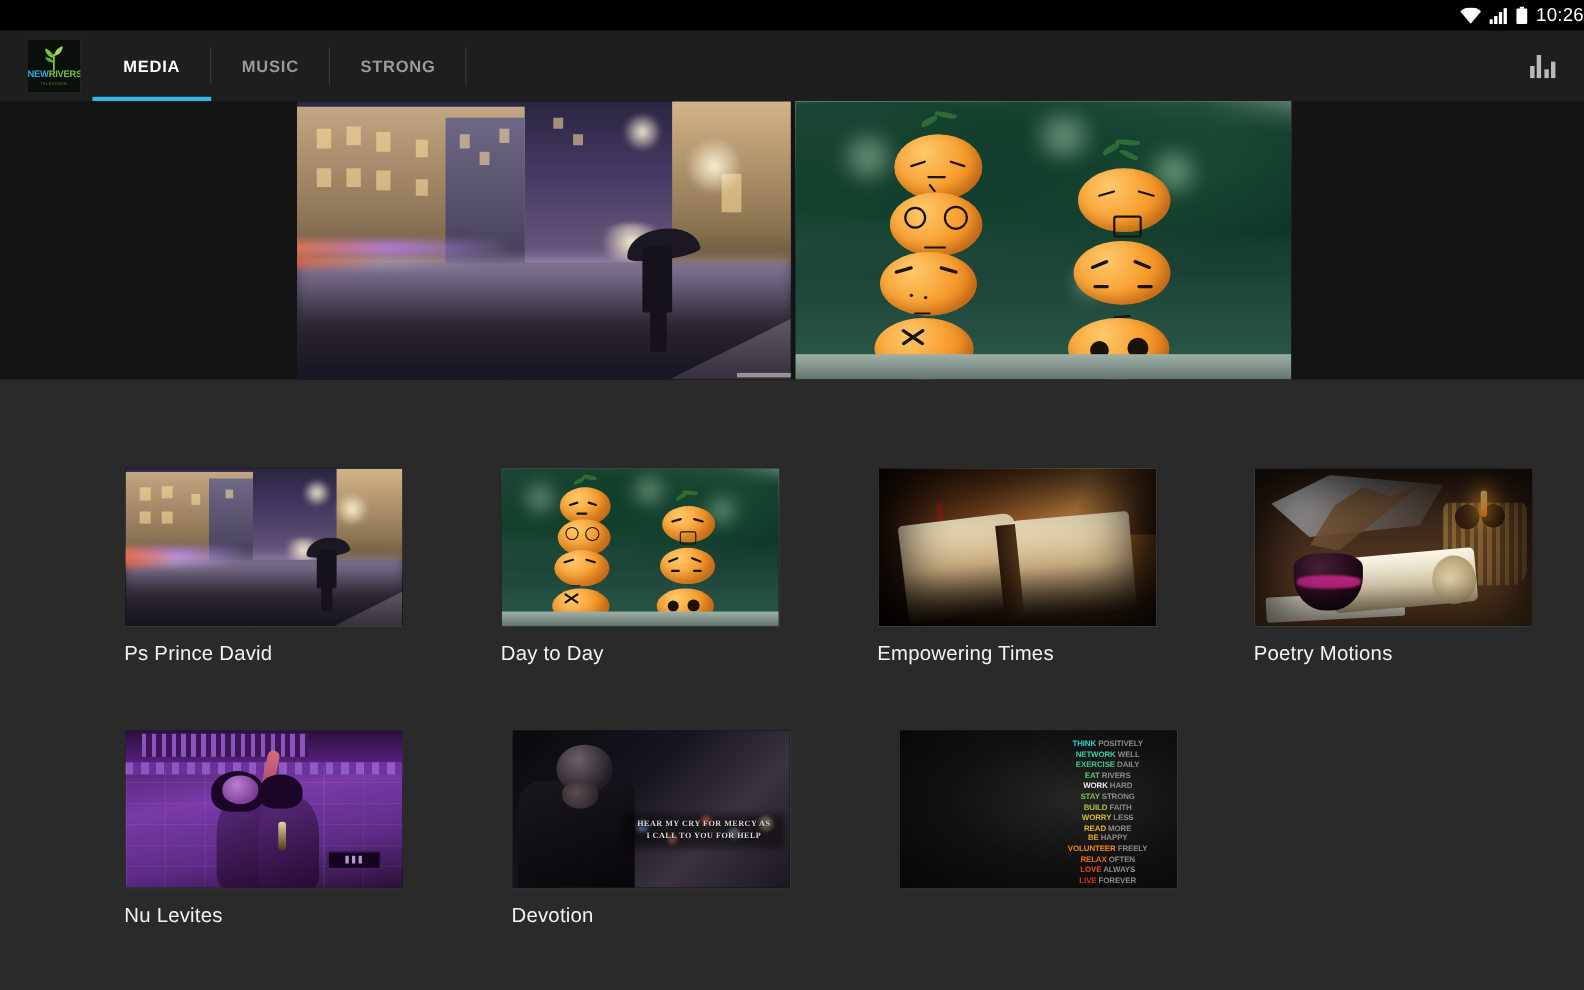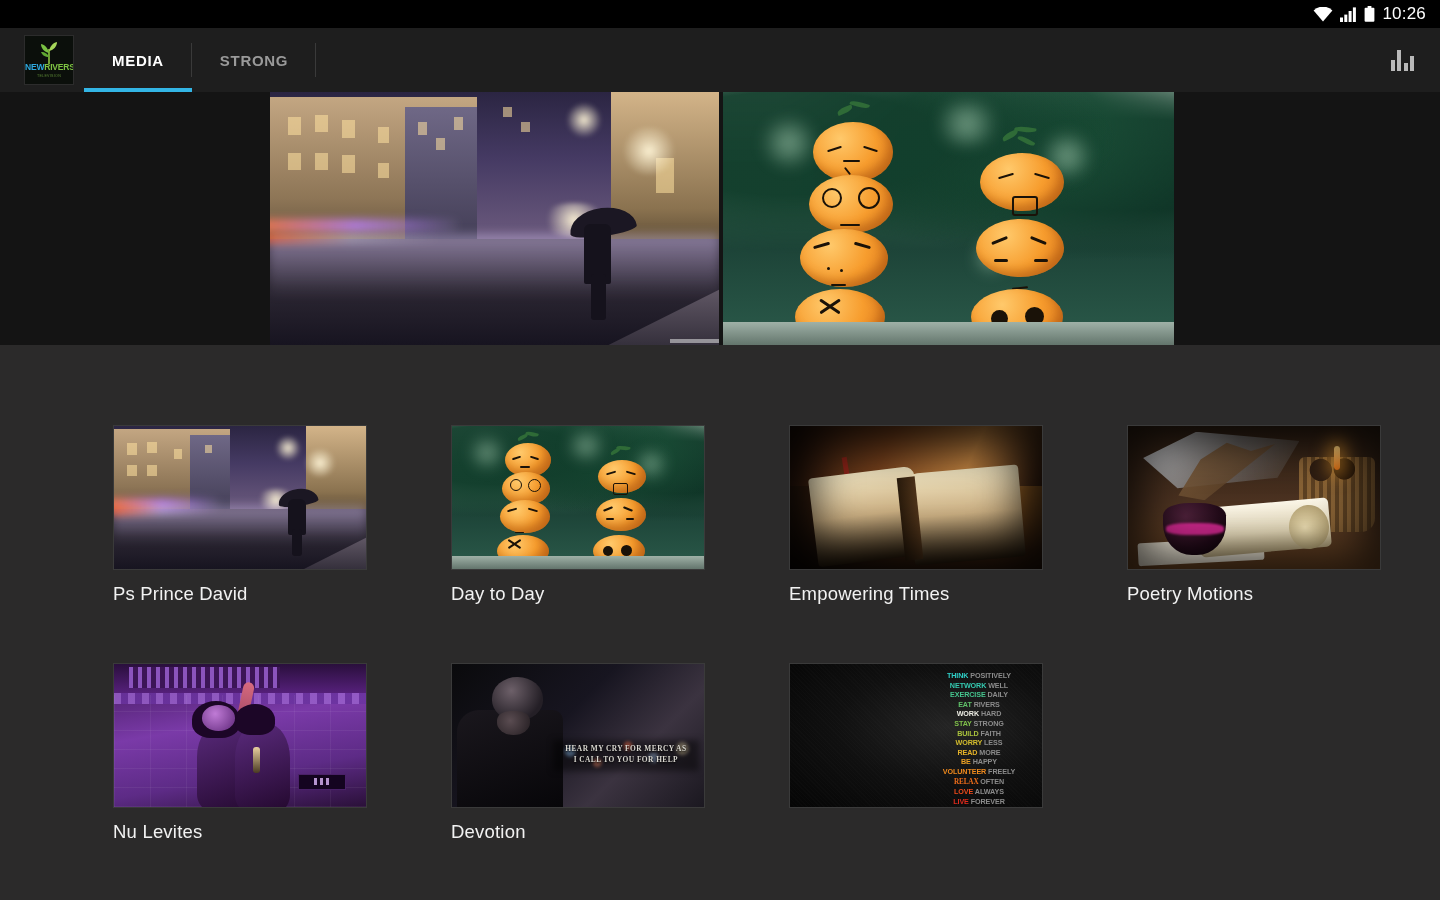--- a/index.html
+++ b/index.html
@@ -7,21 +7,21 @@
     width:1440px; height:900px;
     background:#2b2a2a;
     font-family:"Liberation Sans", sans-serif;
     overflow:hidden;
   }
 
   
   .statusbar{
     height:28px; width:100%; background:#000;
     display:flex; align-items:center; justify-content:flex-end;
-    padding-right:14px; gap:7px;
+    gap:7px;
   }
   .sb-icon{ display:flex; align-items:center; }
   .sb-time{ color:#fff; font-size:17px; letter-spacing:.2px; }
 
   
   .appbar{
     height:64px; width:100%; background:#1e1e1e;
     display:flex; align-items:center; position:relative;
   }
   .logo{
@@ -169,21 +169,21 @@
   .org .fring{
     position:absolute; border:2.5px solid #1a1208; border-radius:50%;
     background:transparent;
   }
 
   
   .grid-area{ width:100%; background:#2b2a2a; padding-top:80px; }
   .row{ display:flex; padding-left:86px; }
   .row.second{ margin-top:58px; }
   .cell{ width:337px; margin-right:0;padding-left:27px; }
-  .cell + .cell{ margin-left:1px; }
+  .cell + .cell{ margin-left:15px; }
   .thumb{
     width:254px; height:145px; position:relative; overflow:hidden;
     background:#000; border:1px solid #3a3a3a;
   }
   .thumb-label{
     margin-top:13px; color:#f2f2f2; font-size:18.5px; letter-spacing:.2px;
   }
 
   
   .book{ position:absolute; inset:0;
@@ -409,20 +409,24 @@
     <span class="logo-text">
       <span class="t1">NEW</span><span class="t2">RIVERS</span>
     </span>
     <span class="logo-sub">TELEVISION</span>
   </div>
 
   <div class="tabs">
     <div class="tab active">
       <span>MEDIA</span>
       <span class="underline"></span>
+      <span class="divider"></span>
+    </div>
+    <div class="tab">
+      <span>MUSIC</span>
       <span class="divider"></span>
     </div>
     <div class="tab">
       <span>STRONG</span>
       <span class="divider"></span>
     </div>
   </div>
 
   <div class="chart-icon">
     <i style="height:11px"></i>
@@ -699,21 +703,21 @@
               <div><span class="b" style="color: rgb(52, 201, 176);">NETWORK </span><span class="g">WELL</span></div>
               <div><span class="b" style="color: rgb(69, 196, 141);">EXERCISE </span><span class="g">DAILY</span></div>
               <div><span class="b" style="color: rgb(95, 193, 105);">EAT </span><span class="g">RIVERS</span></div>
               <div><span class="b" style="color: rgb(236, 236, 228);">WORK </span><span class="g">HARD</span></div>
               <div><span class="b" style="color: rgb(127, 191, 74);">STAY </span><span class="g">STRONG</span></div>
               <div><span class="b" style="color: rgb(168, 192, 60);">BUILD </span><span class="g">FAITH</span></div>
               <div><span class="b" style="color: rgb(210, 187, 45);">WORRY </span><span class="g">LESS</span></div>
               <div><span class="b" style="color: rgb(227, 177, 40);">READ </span><span class="g">MORE</span></div>
               <div><span class="b" style="color: rgb(237, 161, 36);">BE </span><span class="g">HAPPY</span></div>
               <div><span class="b" style="color: rgb(240, 138, 29);">VOLUNTEER </span><span class="g">FREELY</span></div>
-              <div><span class="b" style="color: rgb(239, 109, 26); font-family: Liberation Serif, serif;">RELAX </span><span class="g">OFTEN</span></div>
+              <div><span class="b" style="color: rgb(239, 109, 26);">RELAX </span><span class="g">OFTEN</span></div>
               <div><span class="b" style="color: rgb(236, 74, 27);">LOVE </span><span class="g">ALWAYS</span></div>
               <div><span class="b" style="color: rgb(224, 42, 28);">LIVE </span><span class="g">FOREVER</span></div>
             </div>
         </div>
       </div>
     </div>
 
   </div>
 </div>
 

